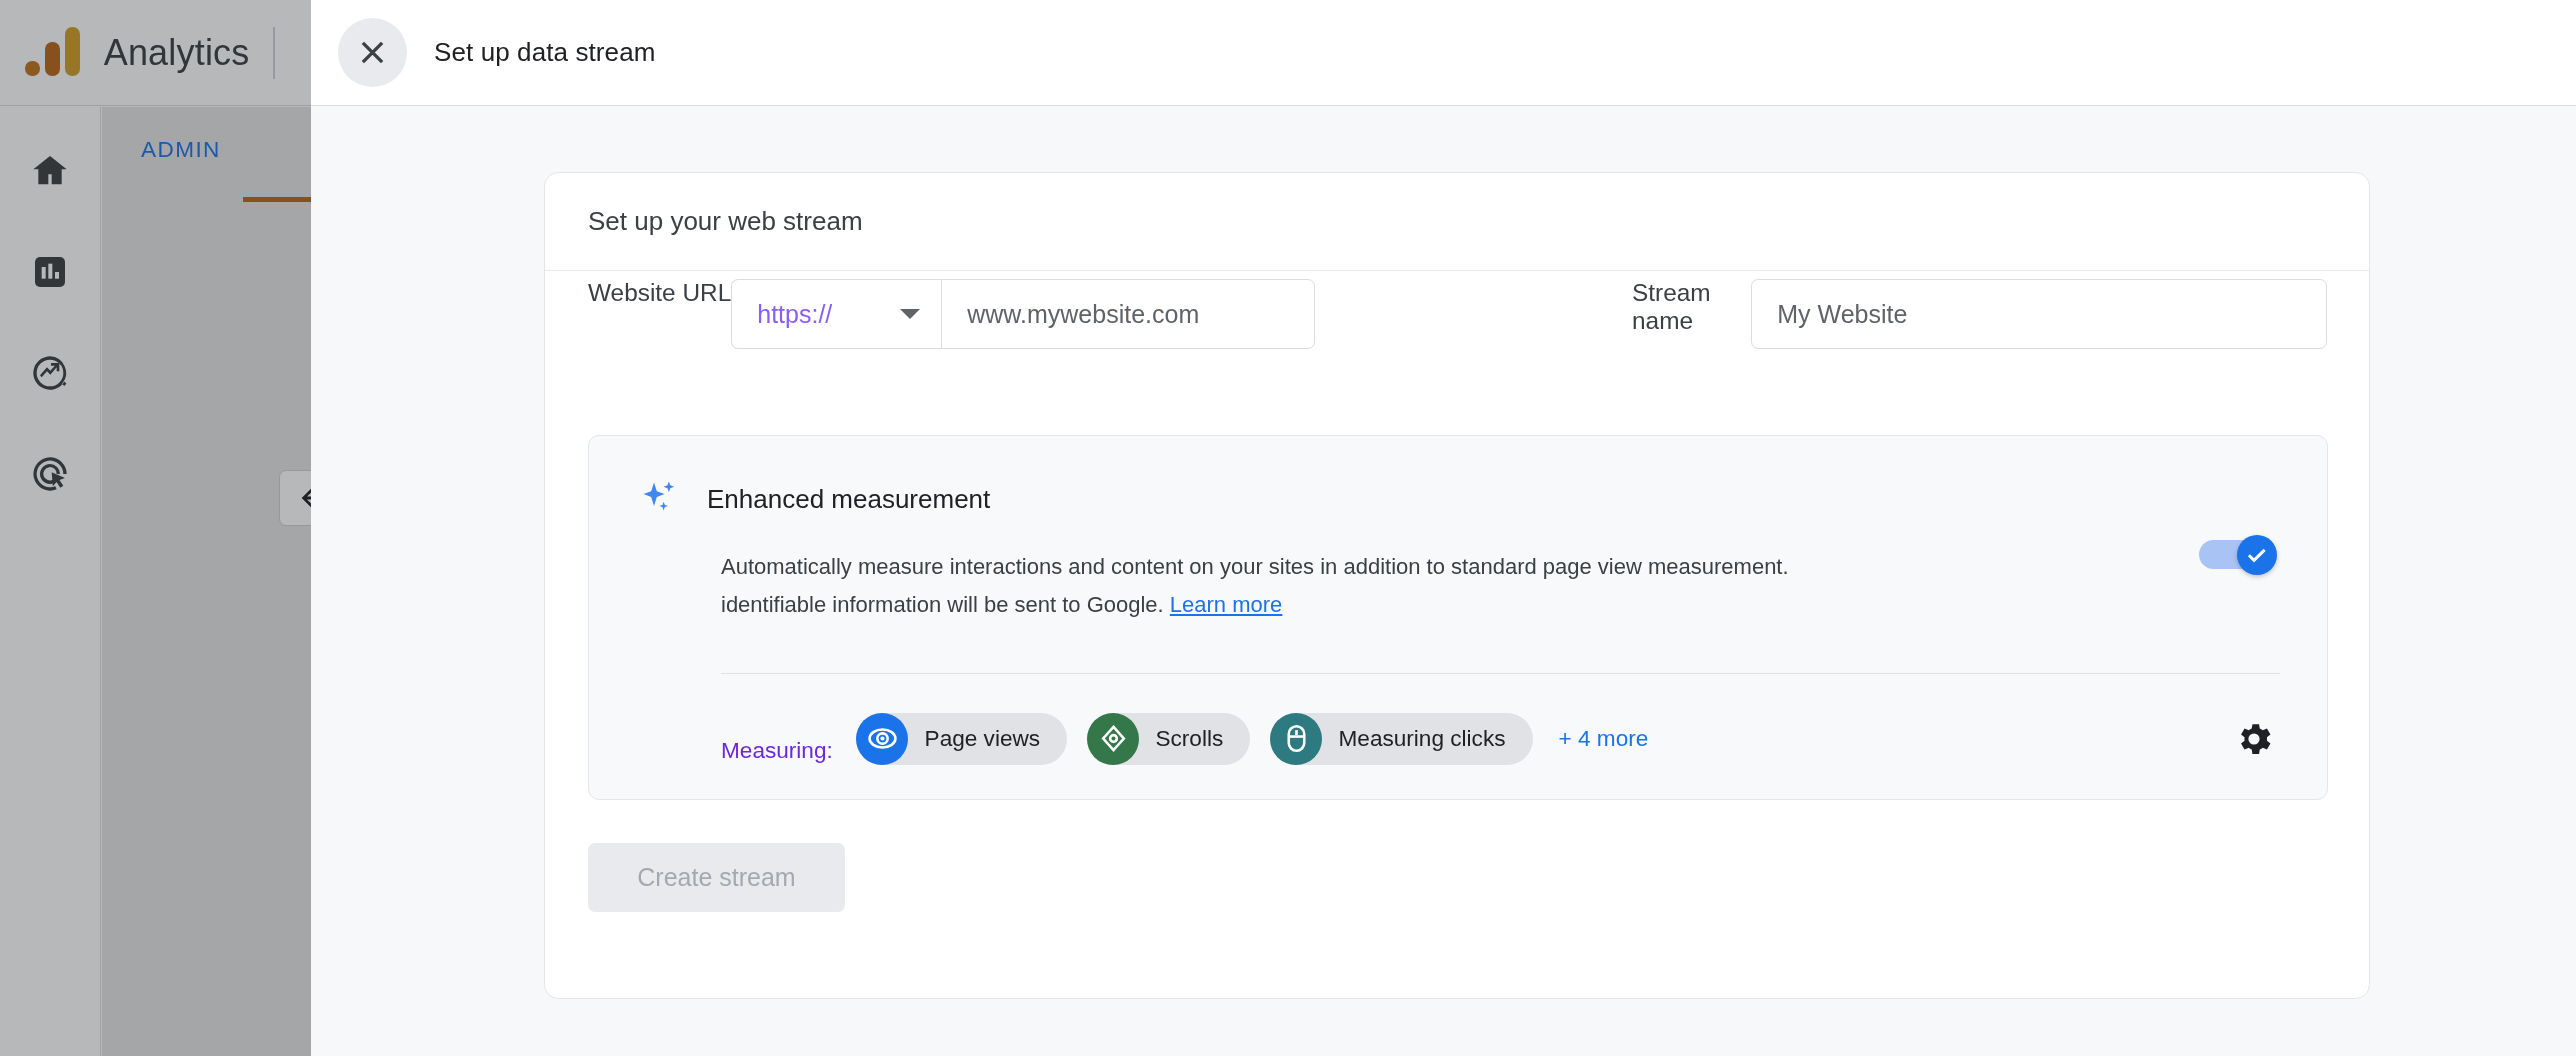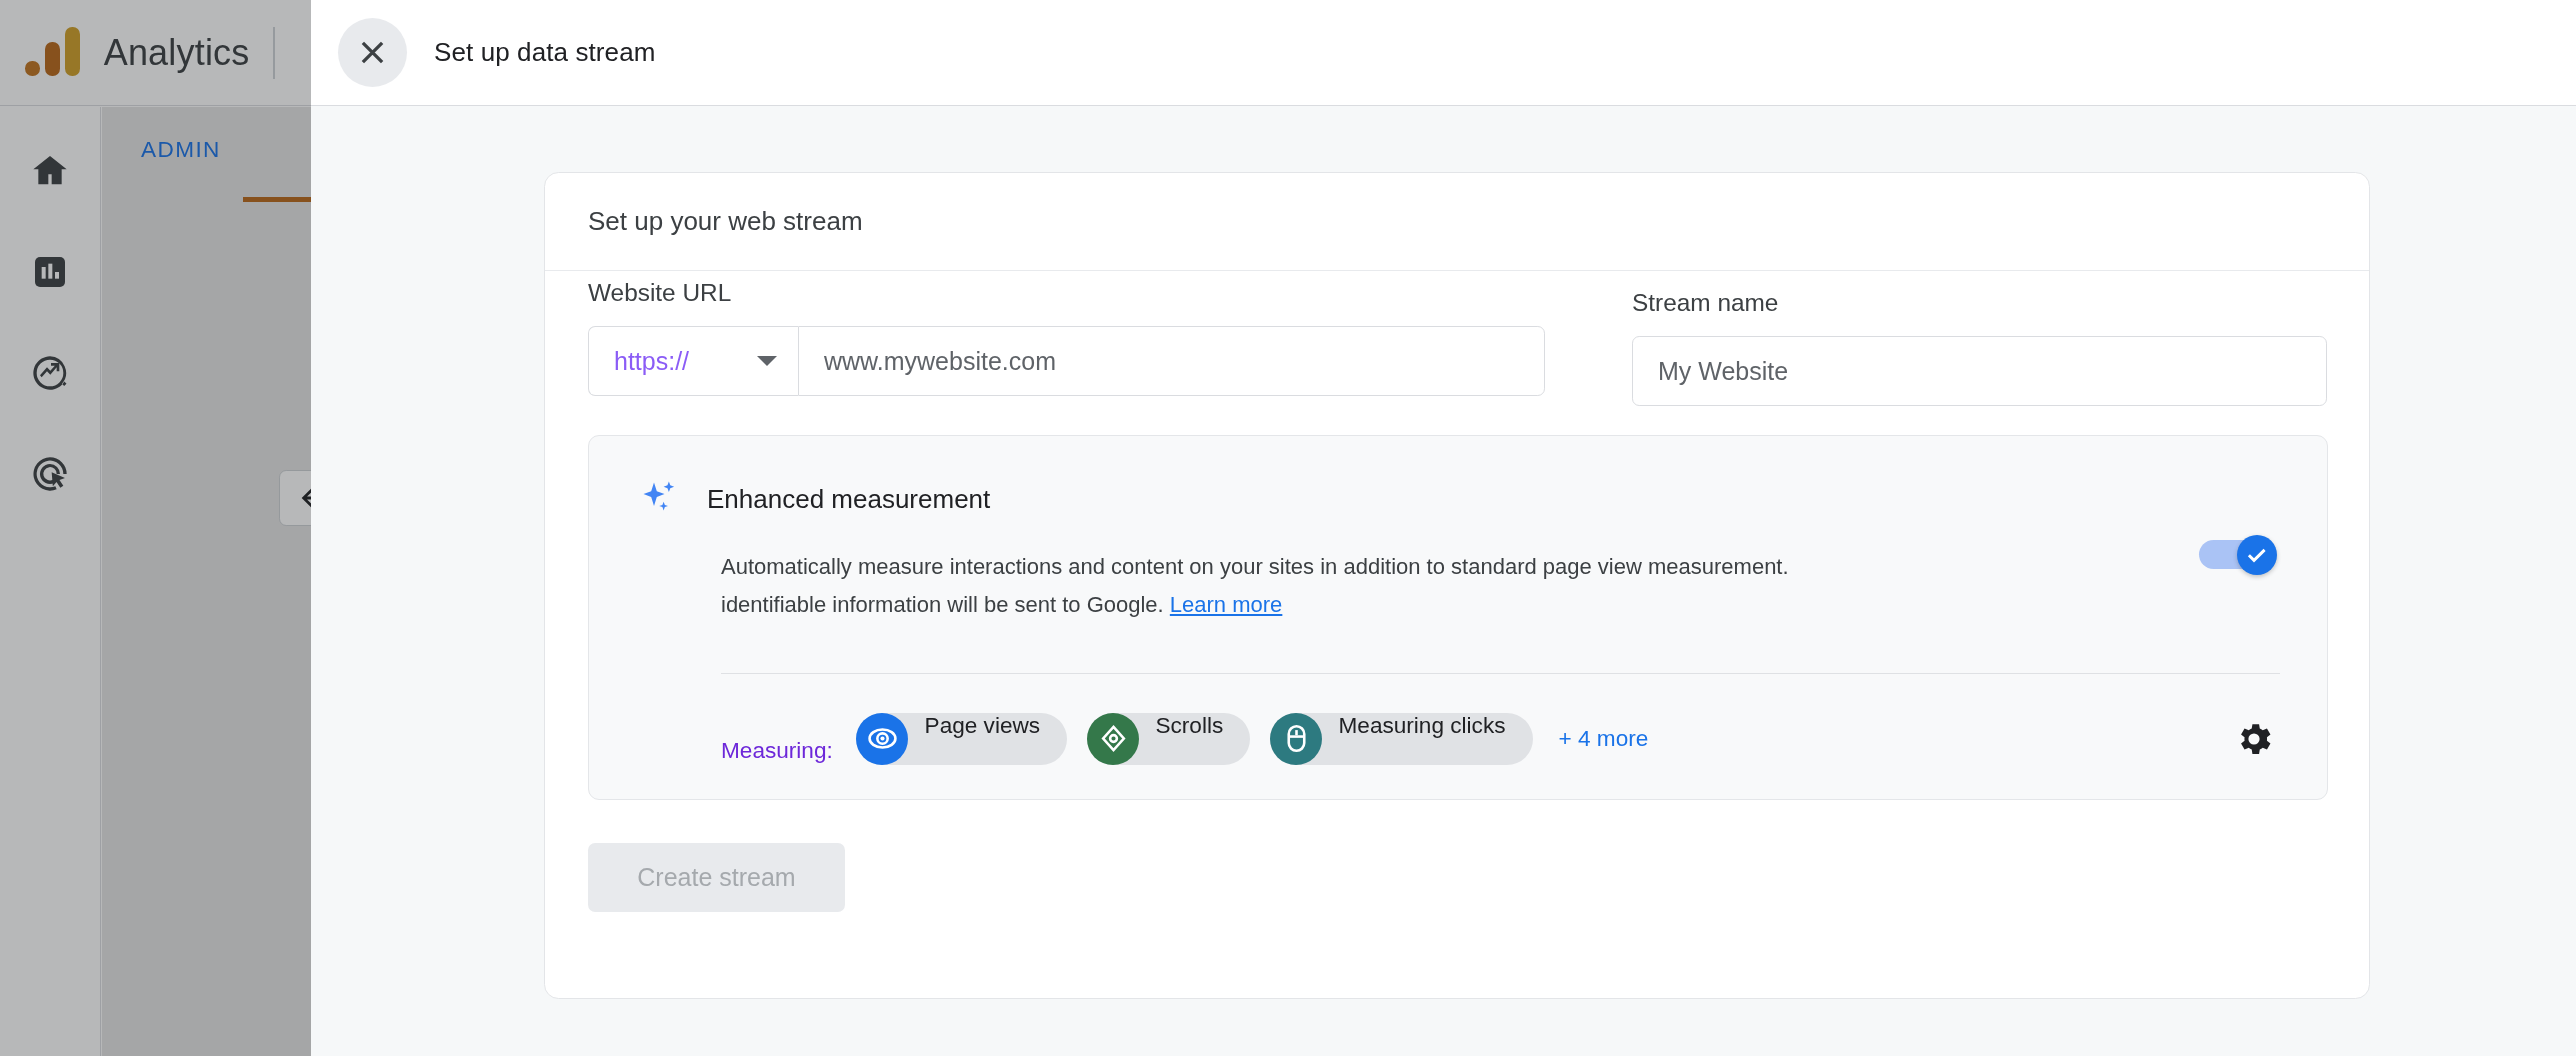--- a/index.html
+++ b/index.html
@@ -110,23 +110,23 @@
   }
   .card-head {
     height: 98px; display: flex; align-items: center; padding-left: 43px;
     border-bottom: 0.9px solid #e8eaed;
   }
   .card-head-title { font-size: 26px; color: #3c4043; }
 
   .field-row {
     position: absolute; left: 43px; top: 106px; width: 1740px; display: flex; gap: 87px;
   }
-  .field { display: flex; flex-direction: column; }
+  .field { display: flex; flex-direction: row; }
   .field.url { width: 957px; }
-  .field.name { width: 695px; margin-top: 10px; }
+  .field.name { width: 695px; }
   .field-label { font-size: 24.4px; color: #3c4043; margin-bottom: 19px; }
 
   .url-combo { display: flex; height: 70px; }
   .proto-select {
     width: 210px; border: 0.9px solid #dadce0; border-right: none;
     border-radius: 7.2px 0 0 7.2px; background: #ffffff;
     display: flex; align-items: center; justify-content: space-between;
     padding: 0 21px 0 25px; cursor: pointer;
   }
   .proto-text { font-size: 25px; color: #8b5cf6; }
@@ -171,21 +171,21 @@
   .tg-thumb svg { width: 23.5px; height: 23.5px; stroke: #ffffff; stroke-width: 3; fill: none; }
 
   .em-divider { position: absolute; left: 132px; top: 237px; width: 1559px; height: 0.9px; background: #dfe1e4; }
 
   .measuring-row {
     position: absolute; left: 132px; top: 271px; width: 1559px; height: 63px;
     display: flex; align-items: center;
   }
   .measuring-label { font-size: 22.6px; color: #6d28d9; margin-right: 23.5px; margin-top: 24px; }
   .chip {
-    display: flex; align-items: flex-start; height: 52px;
+    display: flex; align-items: center; height: 52px;
     background: #e0e2e5; border-radius: 26px; margin-right: 20px; cursor: pointer;
     padding-right: 27px;
   }
   .chip-icon {
     width: 52px; height: 52px; border-radius: 50%;
     display: flex; align-items: center; justify-content: center; flex: 0 0 52px;
   }
   .chip-icon svg { width: 31px; height: 31px; }
   .chip-label { font-size: 22.6px; color: #202124; margin-left: 16.3px; white-space: nowrap; }
   .more-link { font-size: 22.6px; color: #1a73e8; margin-left: 6px; cursor: pointer; }

